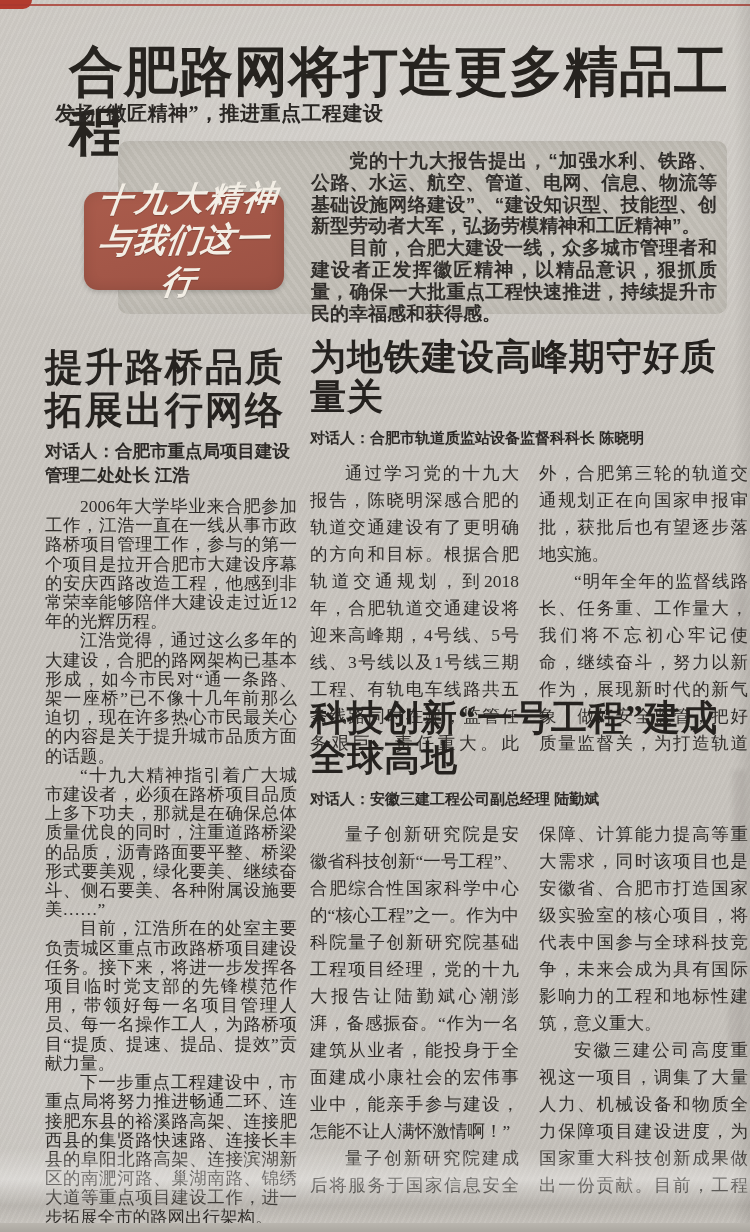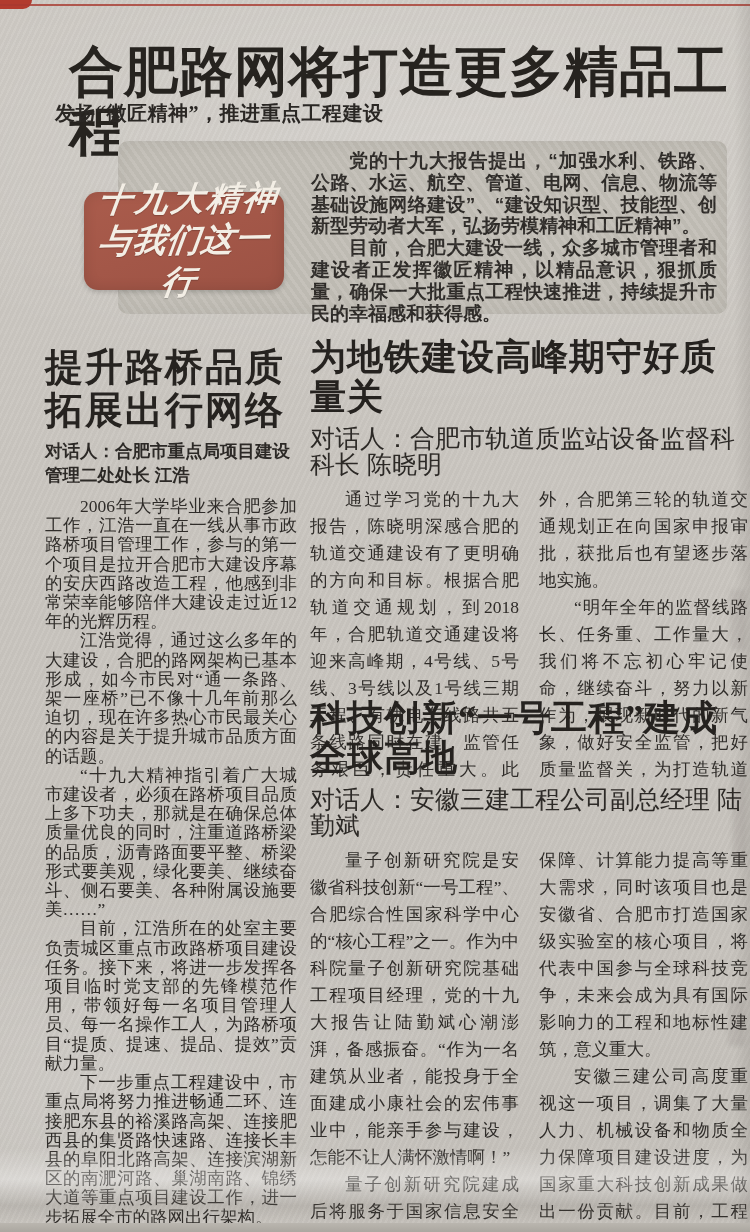--- a/index.html
+++ b/index.html
@@ -38,22 +38,22 @@
   .badge-l1{font-size:33px;line-height:40px;letter-spacing:3px;}
   .badge-l2{font-size:33px;line-height:42px;letter-spacing:1px;}
   .sec-roads{position:absolute;left:45px;top:346px;width:252px;}
   .roads-title{margin:0 0 8px;font-size:38px;line-height:43px;font-weight:700;letter-spacing:2px;color:#262320;}
   .roads-title span{display:block;}
   .speaker{font-family:"Liberation Sans", sans-serif;font-weight:700;
     font-size:17.5px;line-height:23.5px;margin:0 0 10px;color:#2c2926;}
   .body-text p{margin:0;text-indent:2em;font-size:17.5px;line-height:19.2px;text-align:justify;color:#2f2c29;}
   .sec-metro{position:absolute;left:310px;top:337px;width:438px;}
   .sec-title{margin:0 0 8px;font-size:36px;line-height:40px;font-weight:700;letter-spacing:1px;color:#25221f;}
-  .speaker-line{font-family:"Liberation Sans", sans-serif;font-weight:400;
-    font-size:25px;line-height:26px;margin:0 0 9px;color:#2c2926;}
+  .speaker-line{font-family:"Liberation Sans", sans-serif;font-weight:700;
+    font-size:15px;line-height:26px;margin:0 0 9px;color:#2c2926;}
   .two-col{column-count:2;column-gap:20px;column-fill:auto;
     font-size:17.5px;line-height:27px;text-align:justify;color:#2f2c29;}
   .two-col p{margin:0;text-indent:2em;}
   .metro-body{height:303px;}
   .sec-tech{position:absolute;left:310px;top:698px;width:438px;}
   .tech-body{height:394px;}
   .crease-fold{position:absolute;left:0;top:1148px;width:750px;height:74px;pointer-events:none;
     background:linear-gradient(180deg, transparent, rgba(255,255,255,.35) 42%, rgba(112,107,100,.16) 78%, transparent);}
   .bottom-strip{position:absolute;left:0;bottom:0;width:750px;height:9px;
     background:linear-gradient(180deg,#bab6af,#aba7a0);}

